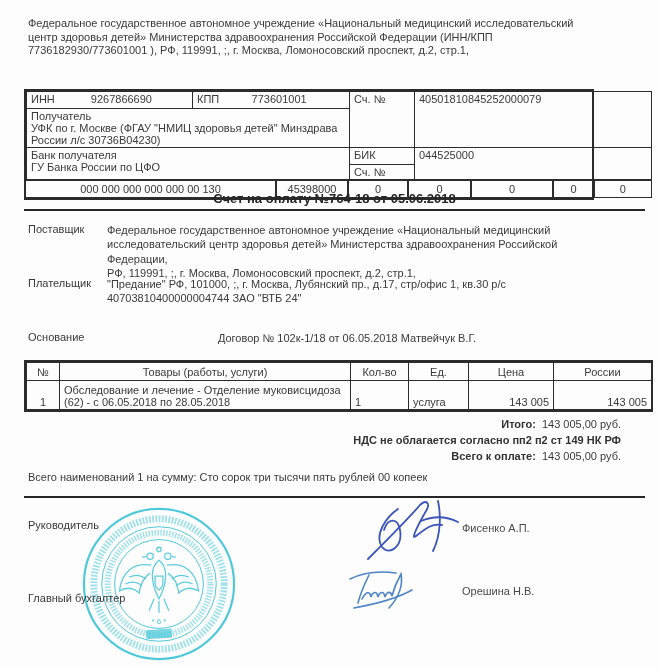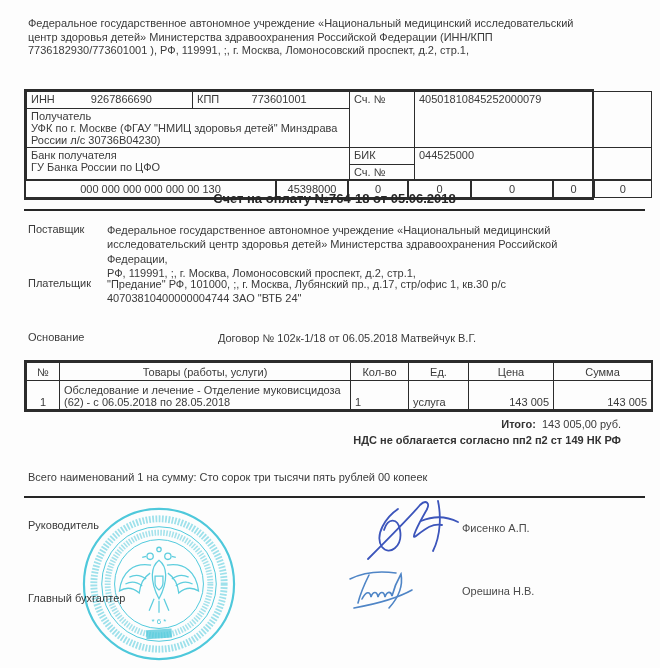--- a/index.html
+++ b/index.html
@@ -157,21 +157,21 @@
           <col style="width:85px">
           <col style="width:98px">
         </colgroup>
       <tbody>
           <tr class="head">
         <td>№</td>
         <td>Товары (работы, услуги)</td>
         <td>Кол-во</td>
         <td>Ед.</td>
         <td>Цена</td>
-        <td>Сумма</td>
+        <td>России</td>
       </tr>
       <tr style="height:29px">
         <td class="num">1</td>
         <td>
           <div>Обследование и лечение - Отделение муковисцидоза</div>
           <div>(62)  - с 06.05.2018 по 28.05.2018</div>
         </td>
         <td>1</td>
         <td>услуга</td>
         <td class="rt">143 005</td>
@@ -179,20 +179,23 @@
       </tr>
     </tbody>
       </table>
   </div>
 
   <div class="abs totals">
     <div>
       <span class="tlabel">Итого:</span><span class="tval">143 005,00 руб.</span>
     </div>
     <div class="vat">НДС не облагается согласно пп2 п2 ст 149 НК РФ</div>
+    <div>
+      <span class="tlabel">Всего к оплате:</span><span class="tval">143 005,00 руб.</span>
+    </div>
   </div>
 
   <div class="abs summary">Всего наименований 1 на сумму: Сто сорок три тысячи пять рублей 00 копеек</div>
 
   <div class="abs rule" style="top:496px;"></div>
 
   <div class="abs sig-label" style="top:519px;">Руководитель</div>
   <div class="abs sig-name" style="top:522px;">Фисенко А.П.</div>
   <div class="abs sig-label" style="top:592px;">Главный бухгалтер</div>
   <div class="abs sig-name" style="top:585px;">Орешина Н.В.</div>

